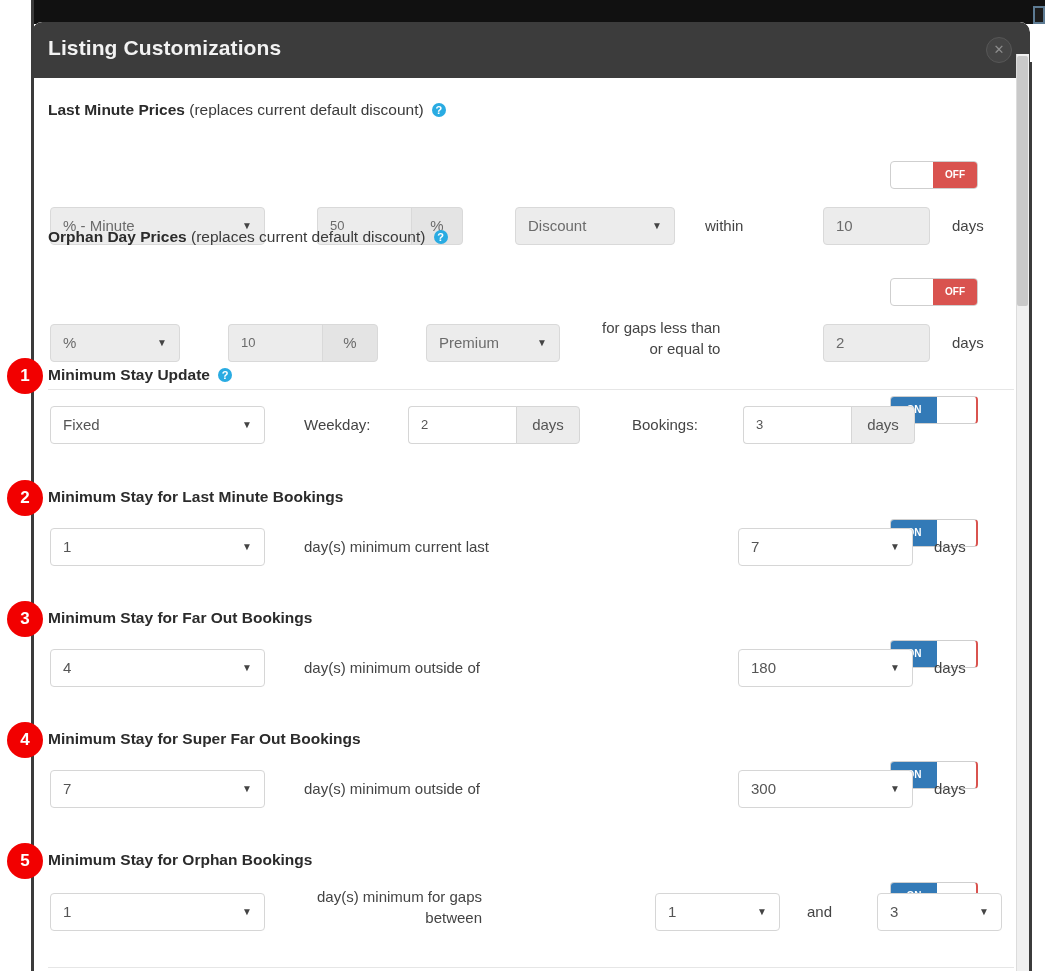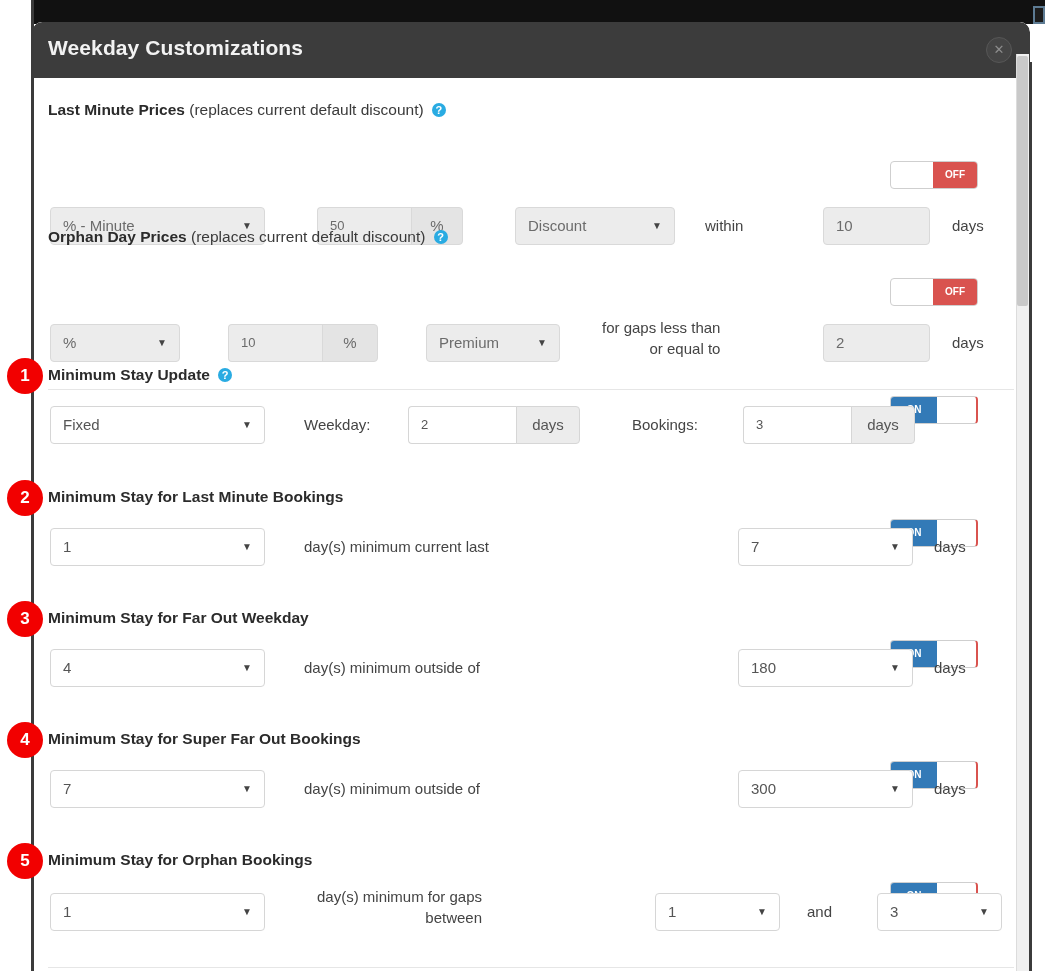--- a/index.html
+++ b/index.html
@@ -289,21 +289,21 @@
 <div id="root">
 
   <div class="backdrop-top"></div>
   <div class="backdrop-left"></div>
 
   <div class="chrome-corner"></div>
 
   <div class="modal">
 
     <div class="modal-header">
-      <div class="modal-title">Weekday Customizations</div>
+      <div class="modal-title">Listing Customizations</div>
       <div class="close-btn">✕</div>
     </div>
 
     <div class="modal-body">
 
       <div class="section">
         <div class="sec-title" style="left:16px; top:23px;">
           <span>Last Minute Prices</span>
           <span class="sub">(replaces current default discount)</span>
           <span class="help-icon">?</span>
@@ -442,21 +442,21 @@
         <div class="fld sel" style="left:706px; top:450px; width:175px;">
           <span class="txt">7</span>
           <span class="caret">▼</span>
         </div>
 
         <div class="lbl" style="left:902px; top:450px;">days</div>
       </div>
 
       <div class="section">
         <div class="sec-title" style="left:16px; top:531px;">
-          <span>Minimum Stay for Far Out Weekday</span>
+          <span>Minimum Stay for Far Out Bookings</span>
         </div>
 
         <div class="toggle on" style="left:858px; top:526px;">
           <div class="knobside">ON</div>
         </div>
 
         <div class="fld sel" style="left:18px; top:571px; width:215px;">
           <span class="txt">4</span>
           <span class="caret">▼</span>
         </div>

